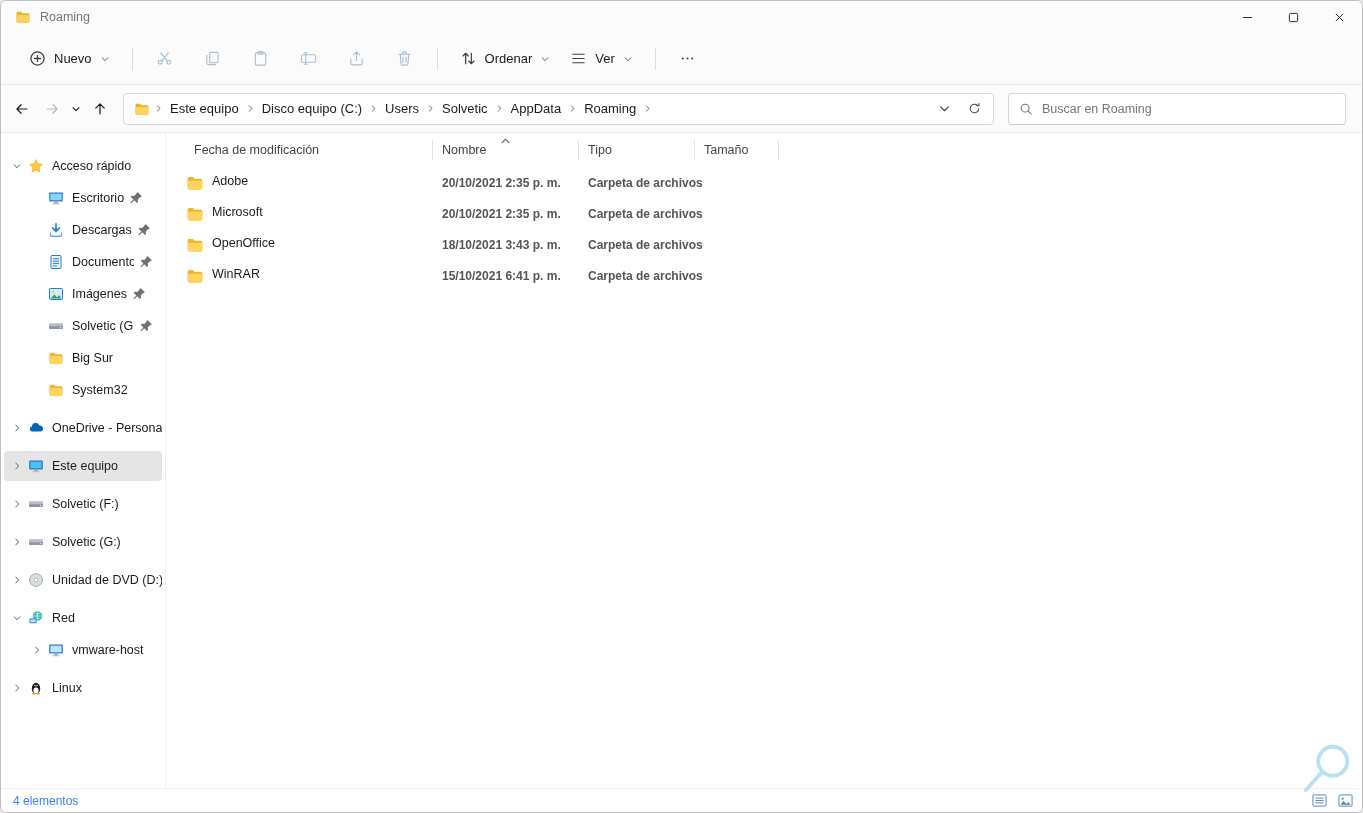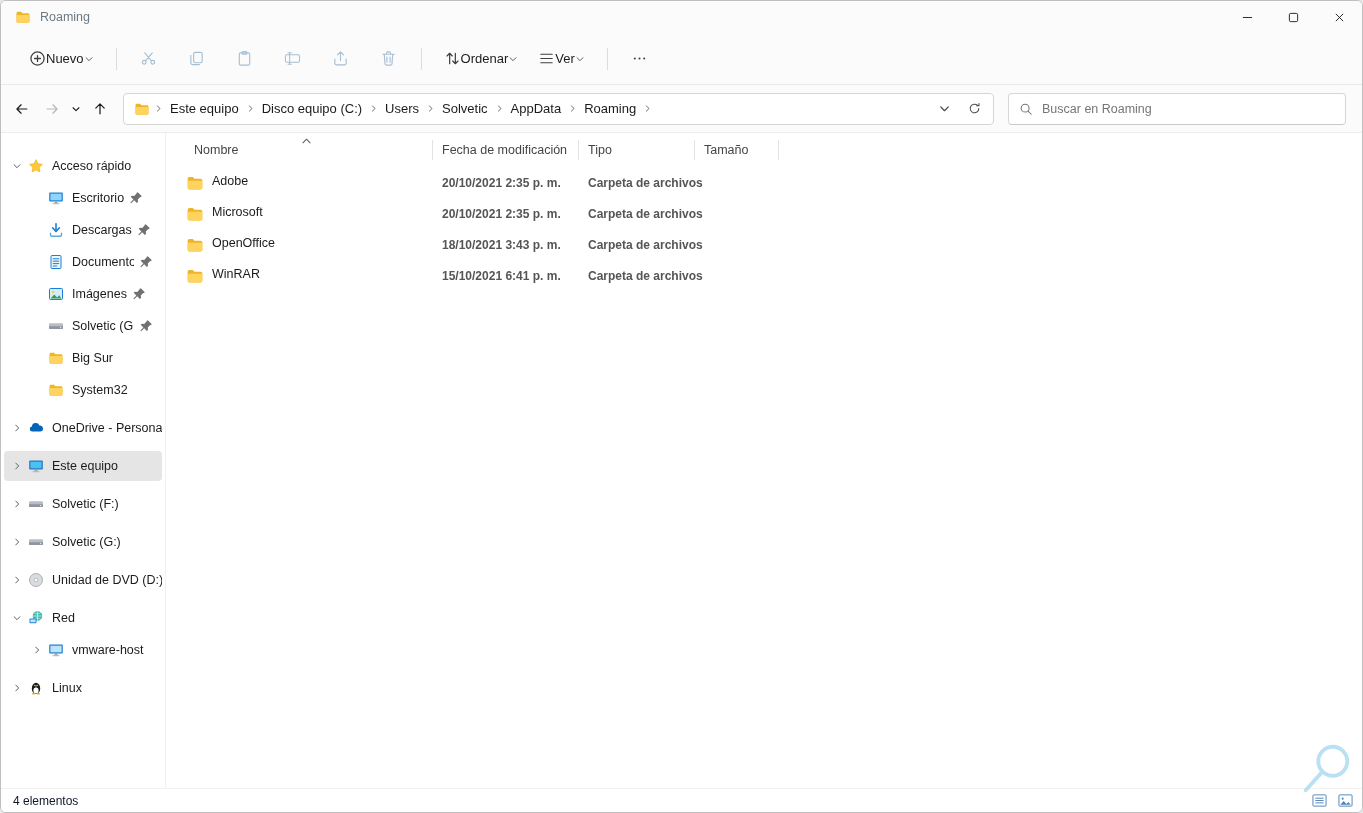--- a/index.html
+++ b/index.html
@@ -15,21 +15,21 @@
   .title-text { margin-left:9px; font-size:12.5px; color:#6b7a82; }
   .win-controls { margin-left:auto; display:flex; height:32px; }
   .winbtn { width:46px; height:32px; border:none; background:transparent; color:#1b1b1b;
             display:flex; align-items:center; justify-content:center; cursor:default; }
   .winbtn svg { width:11px; height:11px; }
 
   
   .toolbar { flex:0 0 52px; display:flex; align-items:center; padding:0 14px 0 18px;
              background:#fbfbfb; border-bottom:1px solid #e9e9e9; }
   .tbsep { width:1px; height:22px; background:#dcdcdc; margin:0 12px; flex:0 0 1px; }
-  .tbtn { display:flex; align-items:center; height:34px; padding:0 10px; border:none;
+  .tbtn { display:flex; align-items:center; gap:8px; height:34px; padding:0 10px; border:none;
           background:transparent; border-radius:4px; font-size:13px; color:#1b1b1b;
           font-family:inherit; cursor:default; }
   .tbtn .ico { width:17px; height:17px; color:#404040; }
   .tbtn .chev-s { width:10px; height:10px; color:#5f5f5f; }
   .tb-actions { display:flex; align-items:center; gap:8px; }
   .abtn { width:40px; height:34px; border:none; background:transparent; border-radius:4px;
           display:flex; align-items:center; justify-content:center; color:#a7bed3; cursor:default; }
   .abtn .ico { width:17px; height:17px; }
   .morebtn { width:40px; color:#404040; }
 
@@ -84,21 +84,21 @@
   .sortmark { position:absolute; top:1px; left:calc(50% - 6px); width:11px; height:8px; color:#5f5f5f; }
   .sortmark svg { width:11px; height:8px; }
   .frow { height:31px; border-radius:4px; cursor:default; }
   .fcell.col0 { display:flex; align-items:flex-start; padding-left:6px; gap:8px; font-size:12.5px; color:#1b1b1b; }
   .fcell.col0 .ico { width:18px; height:18px; flex:0 0 18px; }
   .fcell.sub { font-size:12px; color:#555; padding-left:9px; white-space:nowrap;font-weight:bold; }
 
   
   .statusbar { flex:0 0 24px; display:flex; align-items:center; padding:0 6px 0 12px;
                background:#fff; border-top:1px solid #f1f1f1; }
-  .count { font-size:12px; color:#0f172a; }
+  .count { font-size:12px; color:#3b82f6; }
   .view-toggles { margin-left:auto; display:flex; align-items:center; gap:4px; }
   .vt { width:22px; height:20px; border:none; background:transparent; border-radius:3px;
         display:flex; align-items:center; justify-content:center; color:#4f82b8; cursor:default; }
   .vt svg { width:15px; height:15px; }
 
   .watermark { position:absolute; right:6px; bottom:14px; width:58px; height:58px;
                pointer-events:none; opacity:.85; z-index:1; }
   .ico svg, .chev-s svg, .pin svg, .loc-ico svg { width:100%; height:100%; display:block; }
   .ico { display:inline-flex; }
 </style>
@@ -573,27 +573,27 @@
               <ellipse cx="5.6" cy="13.7" rx="1.6" ry=".9" fill="#f5a623"></ellipse>
               <ellipse cx="10.4" cy="13.7" rx="1.6" ry=".9" fill="#f5a623"></ellipse>
             </svg>
           </span>
           <span class="side-label">Linux</span>
         </div>
       </div>
     <div class="content">
       <div class="list-header" id="list-header">
           <div class="hcell">
+            <span>Fecha de modificación</span>
+          </div>
+          <div class="hcell">
             <span>Nombre</span>
             <span class="sortmark"><svg viewBox="0 0 12 9">
                 <path d="M2 6.5L6 2.5l4 4" fill="none" stroke="currentColor" stroke-width="1.2" stroke-linecap="round" stroke-linejoin="round"></path>
               </svg></span>
-          </div>
-          <div class="hcell">
-            <span>Fecha de modificación</span>
           </div>
           <div class="hcell">
             <span>Tipo</span>
           </div>
           <div class="hcell">
             <span>Tamaño</span>
           </div>
         </div>
       <div id="list-rows">
           <div class="frow">

